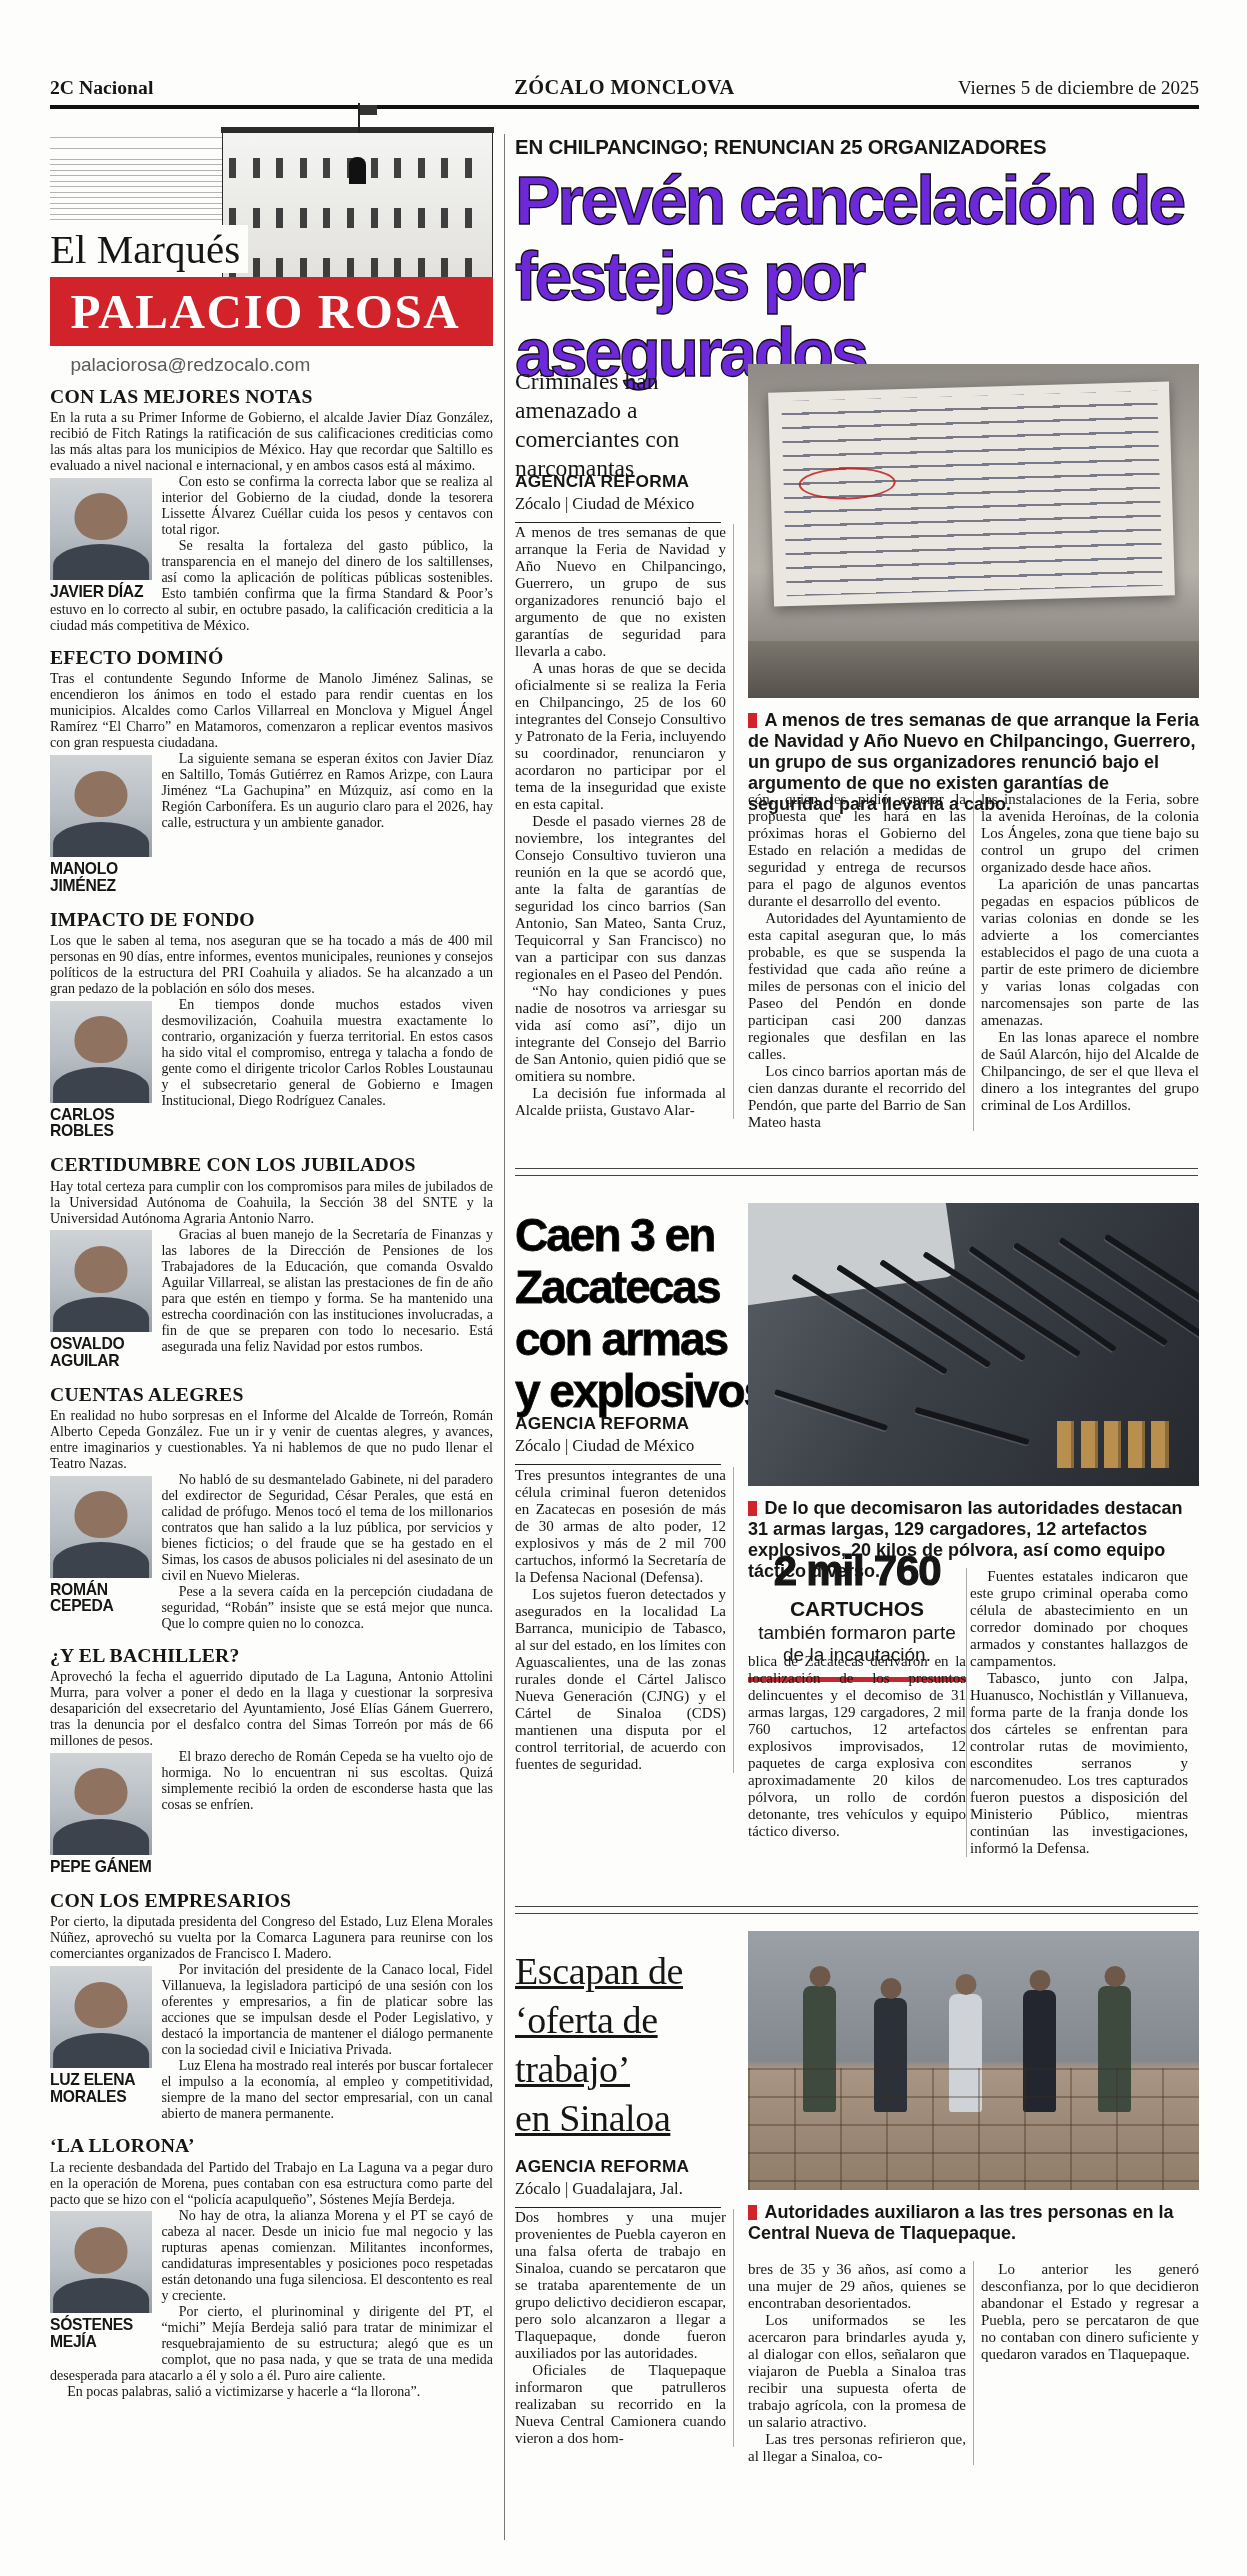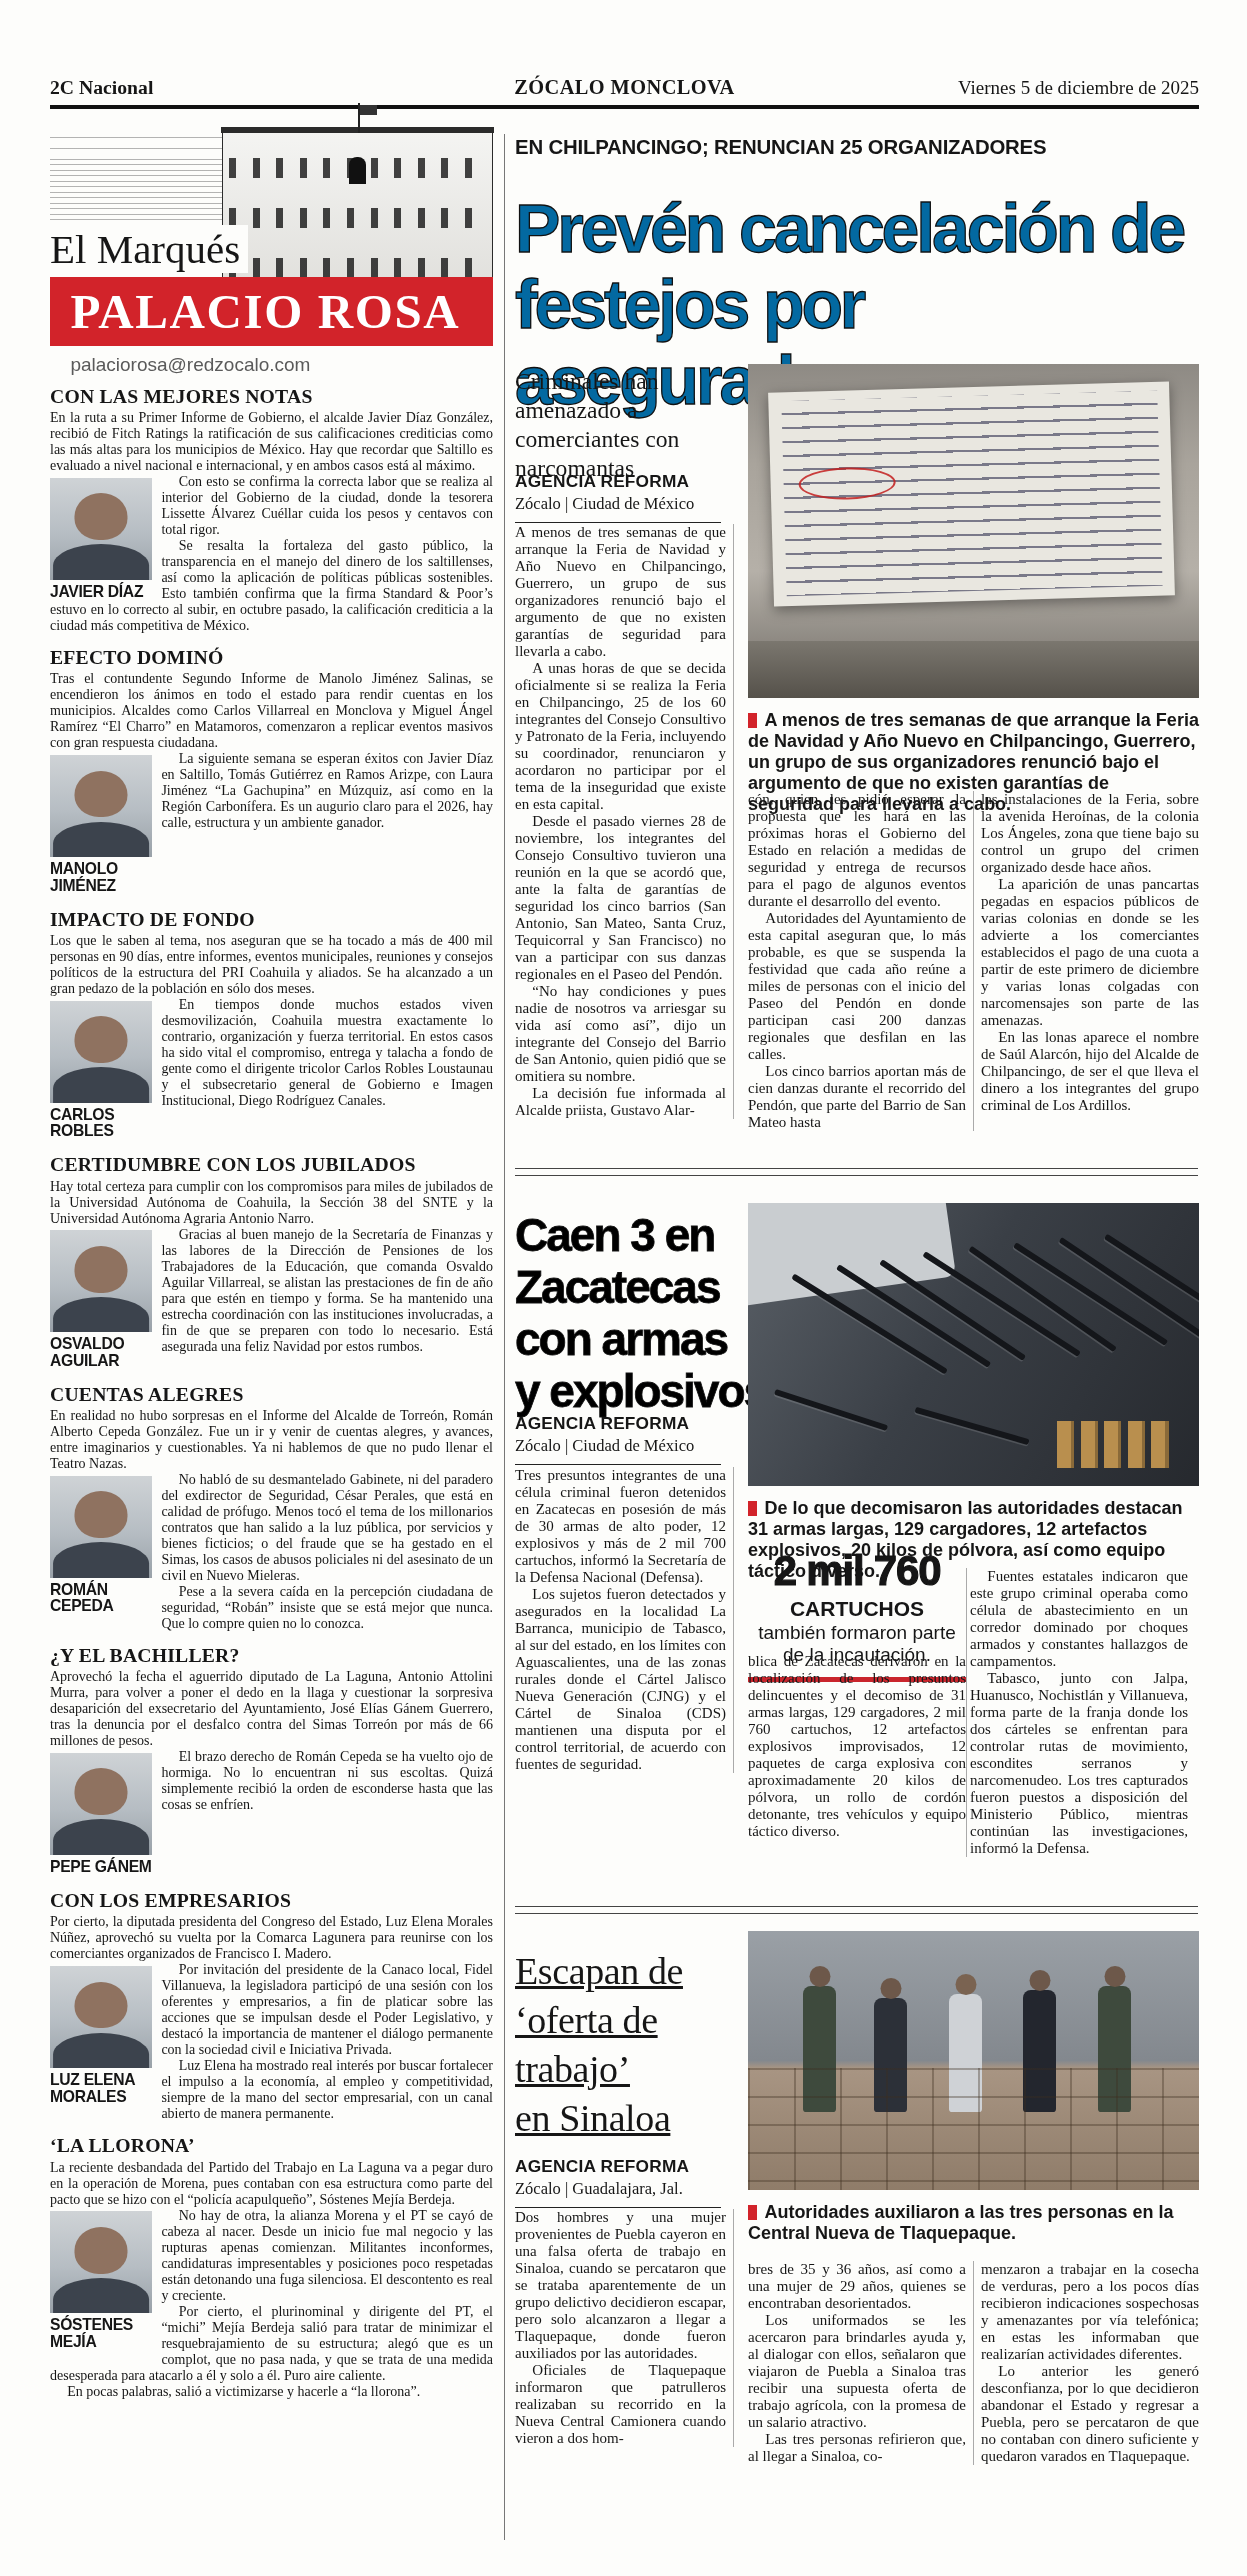--- a/index.html
+++ b/index.html
@@ -55,21 +55,21 @@
   .portrait::after{content:"";position:absolute;left:50%;bottom:-7%;width:94%;height:42%;
             transform:translateX(-50%);background:#3c434d;border-radius:50% 50% 0 0;}
   .port-name{font:700 15.7px/16.5px "Liberation Sans",sans-serif;letter-spacing:-0.3px;margin-top:3.9px;
              text-transform:uppercase;}
   
   .art{position:absolute;left:515px;width:683px;}
   .art p{margin:0;font:15px/17px "Liberation Serif",serif;text-align:justify;text-indent:17.3px;hyphens:auto;}
   .art p.noind{text-indent:0;}
   .kicker{position:absolute;left:0;top:1.6px;font:700 20.4px "Liberation Sans",sans-serif;letter-spacing:-0.2px;}
   .headline-main{position:absolute;left:0;top:28px;font:700 68px/76px "Liberation Sans",sans-serif;
-                 letter-spacing:-3.1px;-webkit-text-stroke:1.3px #111;color:#0369a1;margin-top:28px;}
+                 letter-spacing:-3.1px;-webkit-text-stroke:1.3px #111;color:#6d28d9;}
   .subhead{position:absolute;left:0;top:233px;width:211px;font:23.6px/29px "Liberation Serif",serif;}
   .credit{position:absolute;left:0;width:206px;border-bottom:1.6px solid #222;padding-bottom:7.9px;}
   .credit .by{font:700 17.3px "Liberation Sans",sans-serif;letter-spacing:0.2px;}
   .credit .pl{font:16.5px "Liberation Serif",serif;margin-top:2.4px;}
   .acol{position:absolute;}
   .acol.w1{width:211px;}
   .bordR{border-right:0.8px solid #aaa;padding-right:7px;}
   .cols2{position:absolute;display:flex;width:451px;}
   .cols2 .col{flex:1;padding:0 7px;}
   .cols2 .col:first-child{padding-left:0;}
@@ -382,20 +382,19 @@
     <div class="caption" style="top:282px;">
       <span class="bullet"></span><span>Autoridades auxiliaron a las tres personas en la Central Nueva de Tlaquepaque.</span>
     </div>
     <div class="cols2" style="left:233px;top:341px;">
         <div class="col">
           <p class="noind">bres de 35 y 36 años, así como a una mujer de 29 años, quienes se encontraban desorientados.</p>
           <p>Los uniformados se les acercaron para brindarles ayuda y, al dialogar con ellos, señalaron que viajaron de Puebla a Sinaloa tras recibir una supuesta oferta de trabajo agrícola, con la promesa de un salario atractivo.</p>
           <p>Las tres personas refirieron que, al llegar a Sinaloa, co-</p>
         </div>
         <div class="col">
-          <p class="noind">menzaron a trabajar en la cosecha de verduras, pero a los pocos días recibieron indicaciones sospechosas y amenazantes por vía telefónica; en estas les informaban que realizarían actividades diferentes.</p>
           <p>Lo anterior les generó desconfianza, por lo que decidieron abandonar el Estado y regresar a Puebla, pero se percataron de que no contaban con dinero suficiente y quedaron varados en Tlaquepaque.</p>
         </div>
       </div>
   </div>
 
 </div>
 
 
 </body></html>

